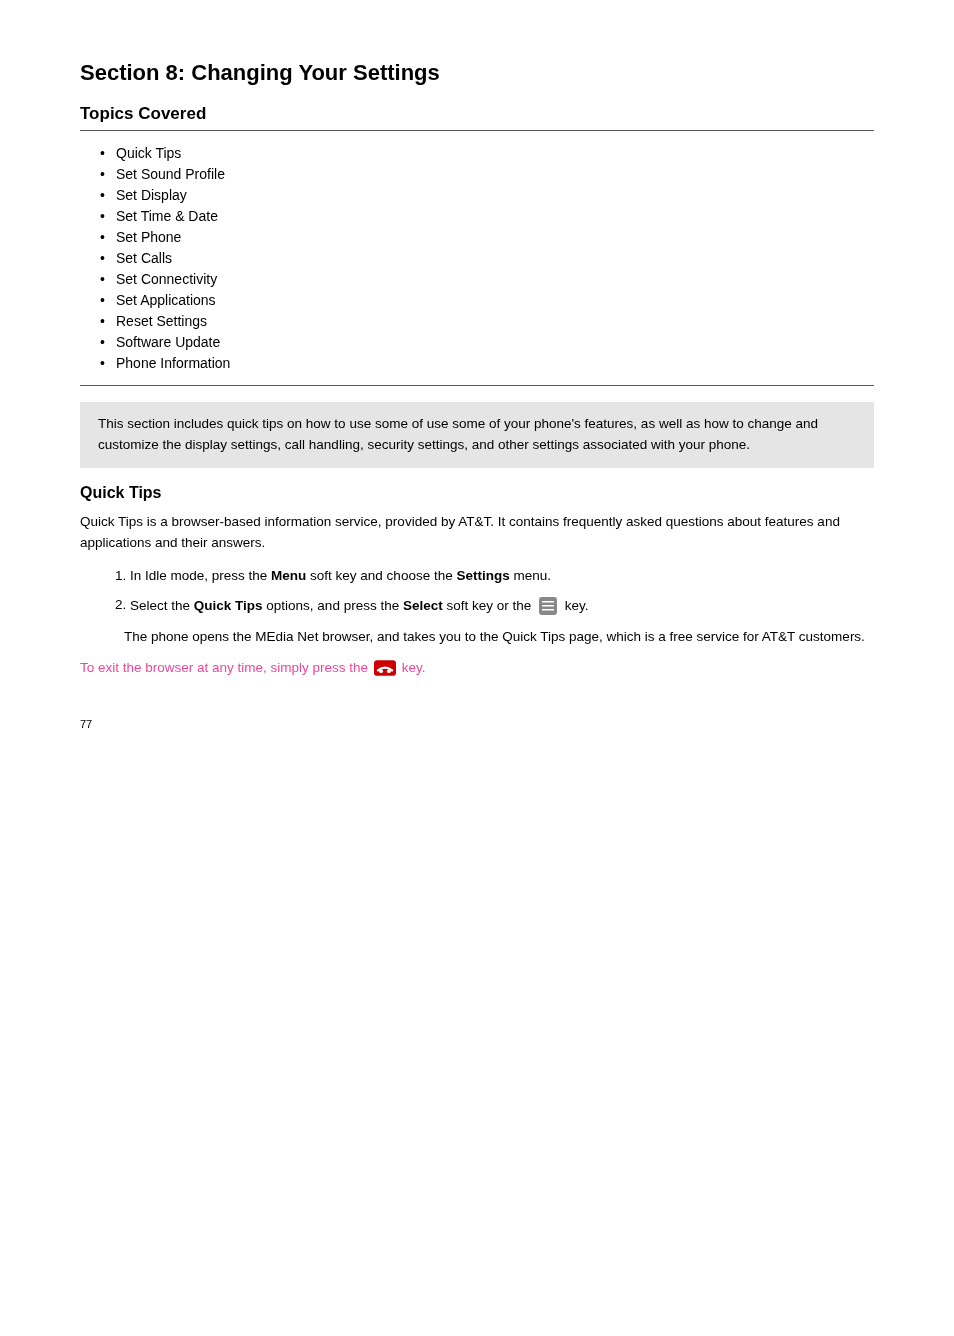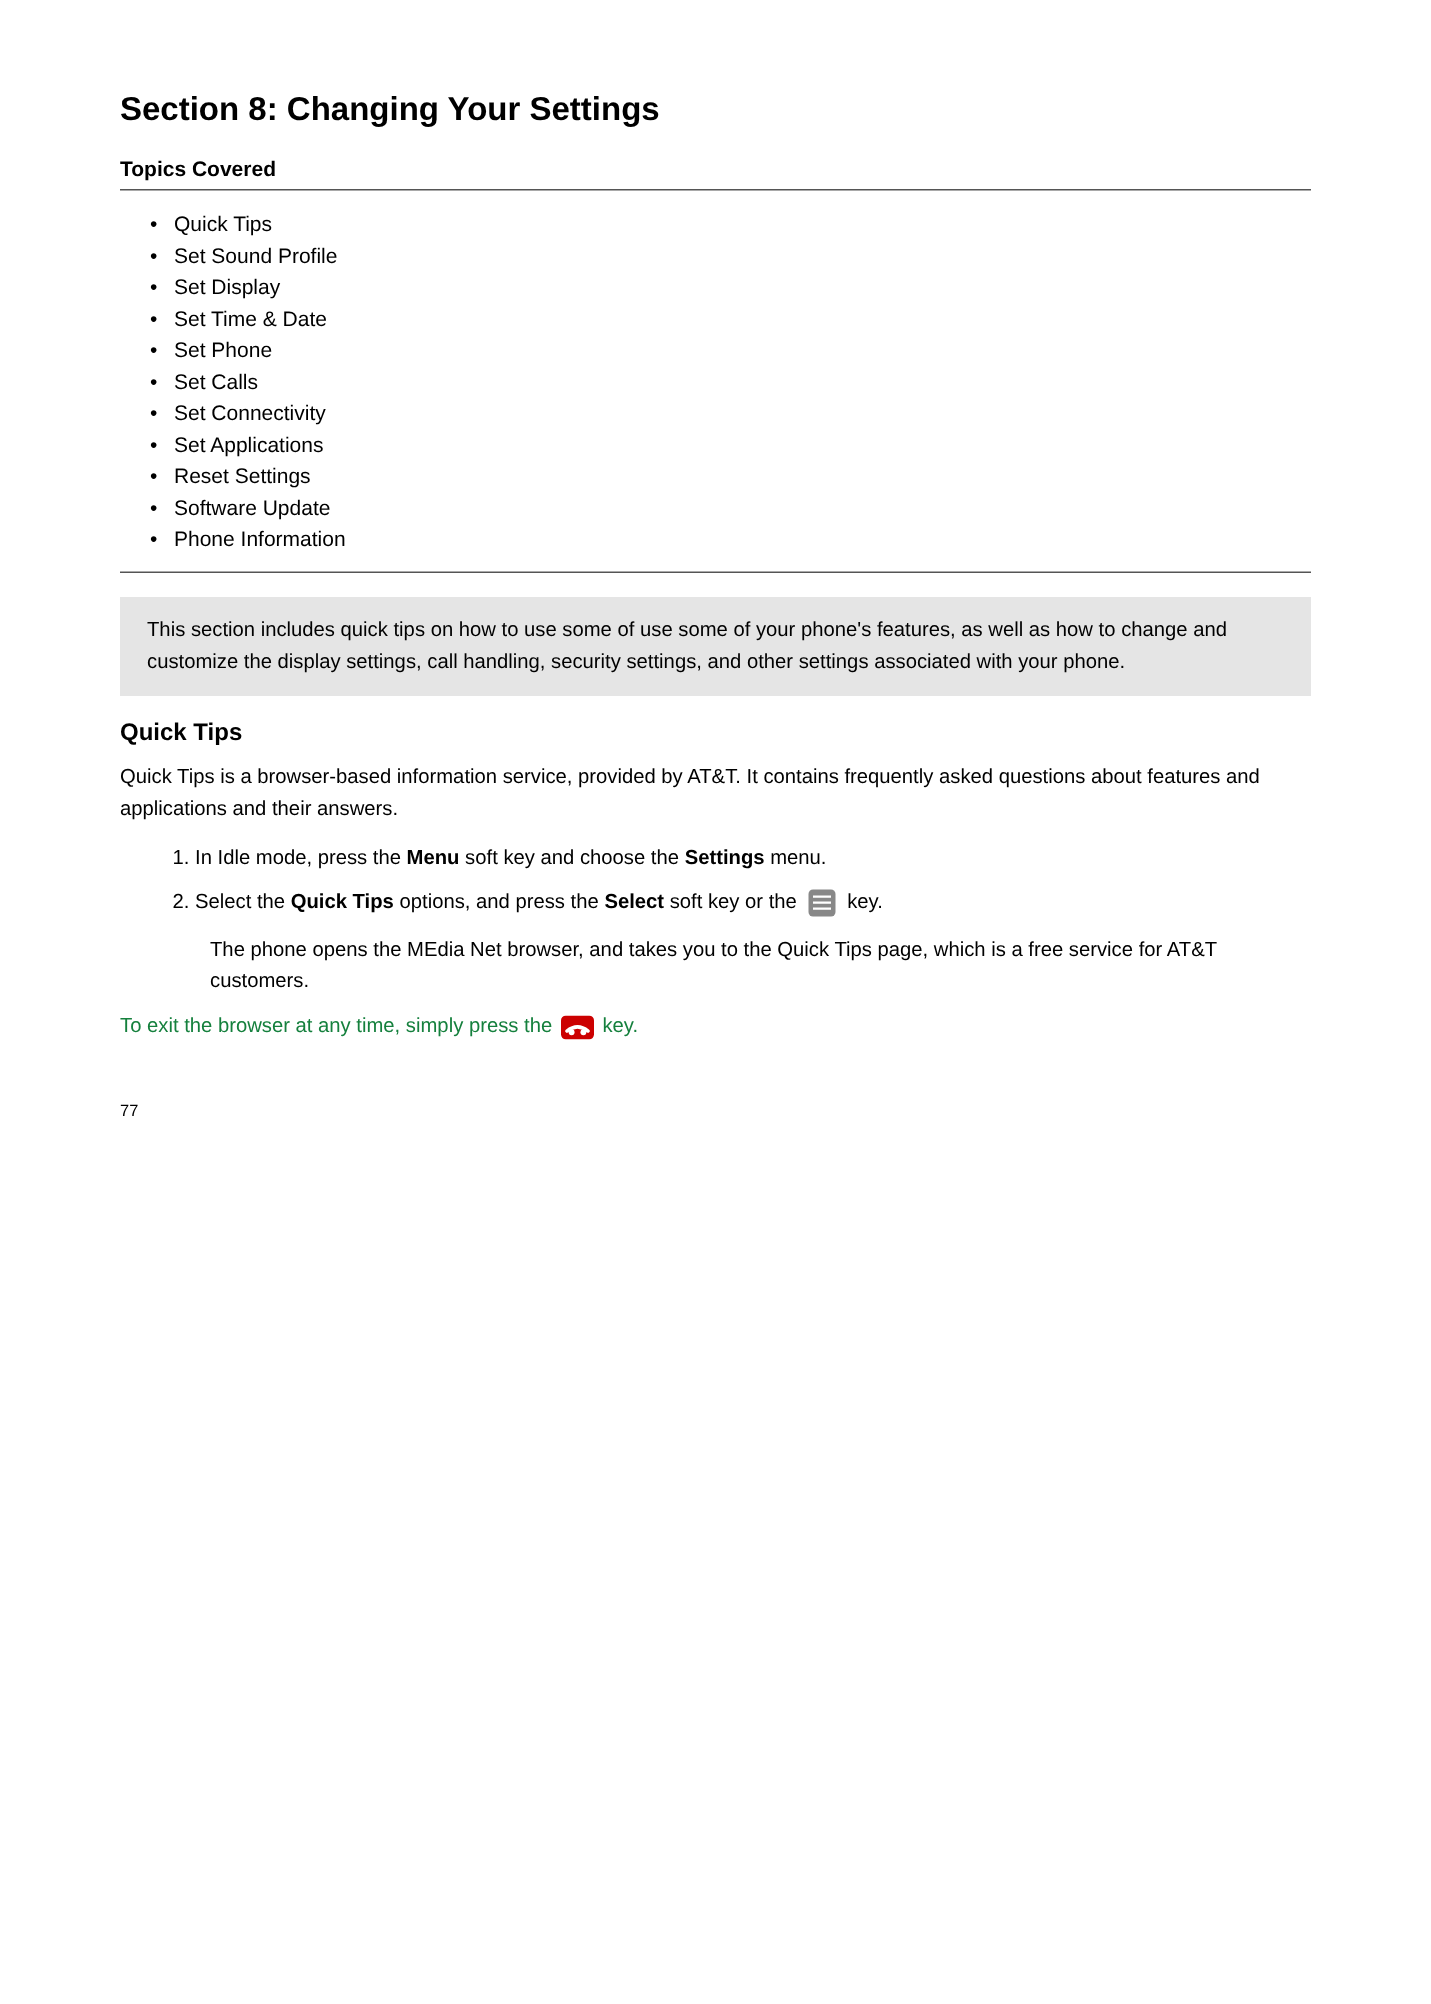--- a/index.html
+++ b/index.html
@@ -24,21 +24,21 @@
 
     .section-title {
       font-size: 22px;
       font-weight: bold;
       font-family: 'Arial Black', Arial, sans-serif;
       margin-bottom: 18px;
       color: #000;
     }
 
     .topics-label {
-      font-size: 14px;
+      font-size: 17px;
       font-weight: bold;
       margin-bottom: 6px;
       color: #000;
     }
 
     .divider {
       border: none;
       border-top: 1.5px solid #555;
       margin-bottom: 14px;
     }
@@ -106,30 +106,30 @@
     .ordered-list li {
       font-size: 13.5px;
       line-height: 1.55;
       margin-bottom: 8px;
       color: #000;
     }
 
     .step-note {
       font-size: 13.5px;
       line-height: 1.55;
-      margin-left: 60px;
+      margin-left: 44px;
       margin-bottom: 10px;
       color: #000;
     }
 
     .exit-text {
       font-size: 13.5px;
       line-height: 1.55;
       margin-bottom: 20px;
-      color: #15803d;
+      color: #ec4899;
     }
 
     .page-number {
       font-size: 11px;
       color: #000;
       margin-top: 40px;
     }
 
     .bold {
       font-weight: bold;

